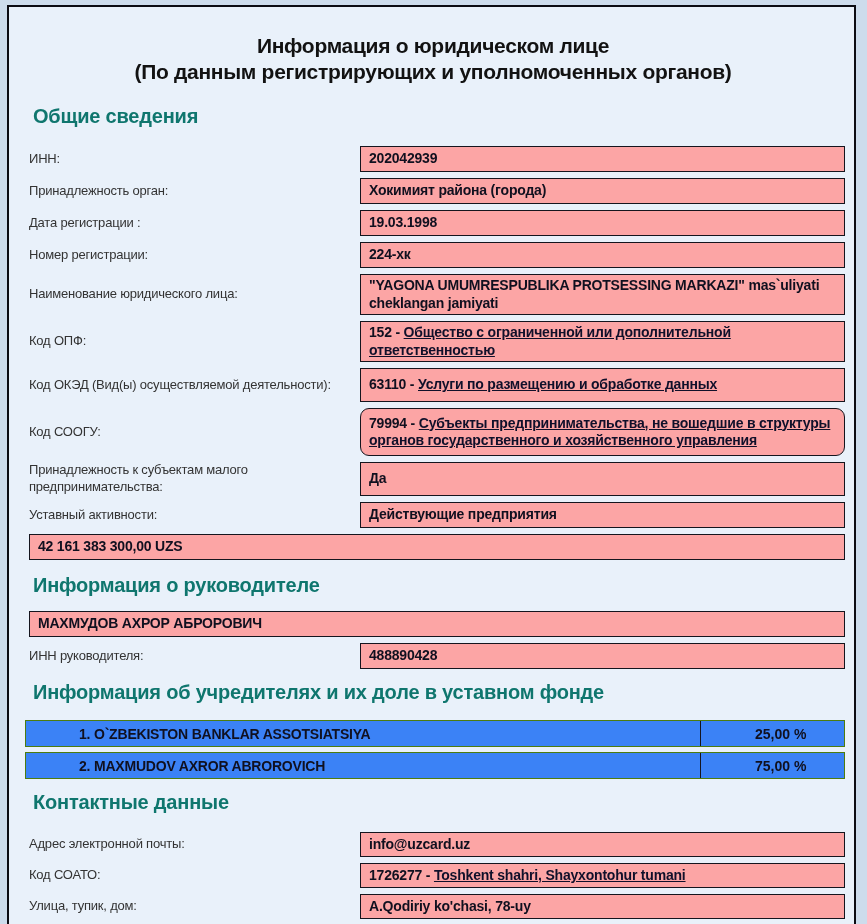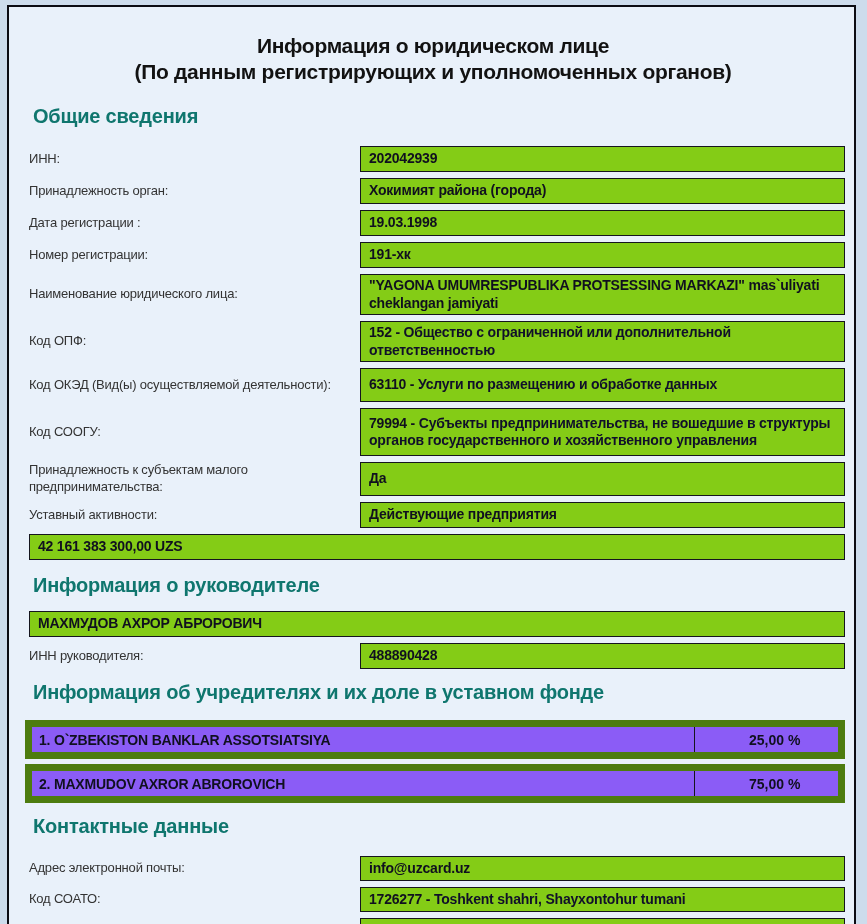--- a/index.html
+++ b/index.html
@@ -55,48 +55,50 @@
     padding-right: 14px;
     font-size: 13px;
     line-height: 1.3;
     color: #333;
     letter-spacing: -0.2px;
   }
   .fbox {
     flex: 1;
     box-sizing: border-box;
     border: 1px solid #15151e;
-    background: #84cc16;
+    background: #fca5a5;
     min-height: 26px;
     display: flex;
     align-items: center;
     padding: 2px 8px;
     font-weight: bold;
     font-size: 14px;
     line-height: 1.25;
     color: #10101f;
     letter-spacing: -0.2px;
   }
   .fbox.h2 { min-height: 34px; }
-  .fbox.h3 { min-height: 48px; }
+  .fbox.h3 { min-height: 48px; border-radius: 9px; }
   .lnk {
+    text-decoration: underline;
     color: #10102a;
     cursor: pointer;
   }
   .founders {
     display: flex;
     flex-direction: column;
     gap: 5px;
     margin-left: 4px;
   }
   .founder-row {
     display: flex;
-    border: 7px solid #4d7c0f;
-    background: #8b5cf6;
+    border: 1px solid #4d7c0f;
+    background: #3b82f6;
     height: 25px;
+    padding-left: 46px;
   }
   .founder-name {
     flex: 1;
     display: flex;
     align-items: center;
     padding: 0 7px;
     font-weight: bold;
     font-size: 14px;
     color: #10101f;
     border-right: 1px solid #15151e;
@@ -134,21 +136,21 @@
     <div class="frow">
       <div class="flabel">Принадлежность орган:</div>
       <div class="fbox">Хокимият района (города)</div>
     </div>
     <div class="frow">
       <div class="flabel">Дата регистрации :</div>
       <div class="fbox">19.03.1998</div>
     </div>
     <div class="frow">
       <div class="flabel">Номер регистрации:</div>
-      <div class="fbox">191-хк</div>
+      <div class="fbox">224-хк</div>
     </div>
     <div class="frow">
       <div class="flabel">Наименование юридического лица:</div>
       <div class="fbox h2">
         <div>"YAGONA UMUMRESPUBLIKA PROTSESSING MARKAZI" mas`uliyati cheklangan jamiyati</div>
       </div>
     </div>
     <div class="frow">
       <div class="flabel">Код ОПФ:</div>
       <div class="fbox h2">

